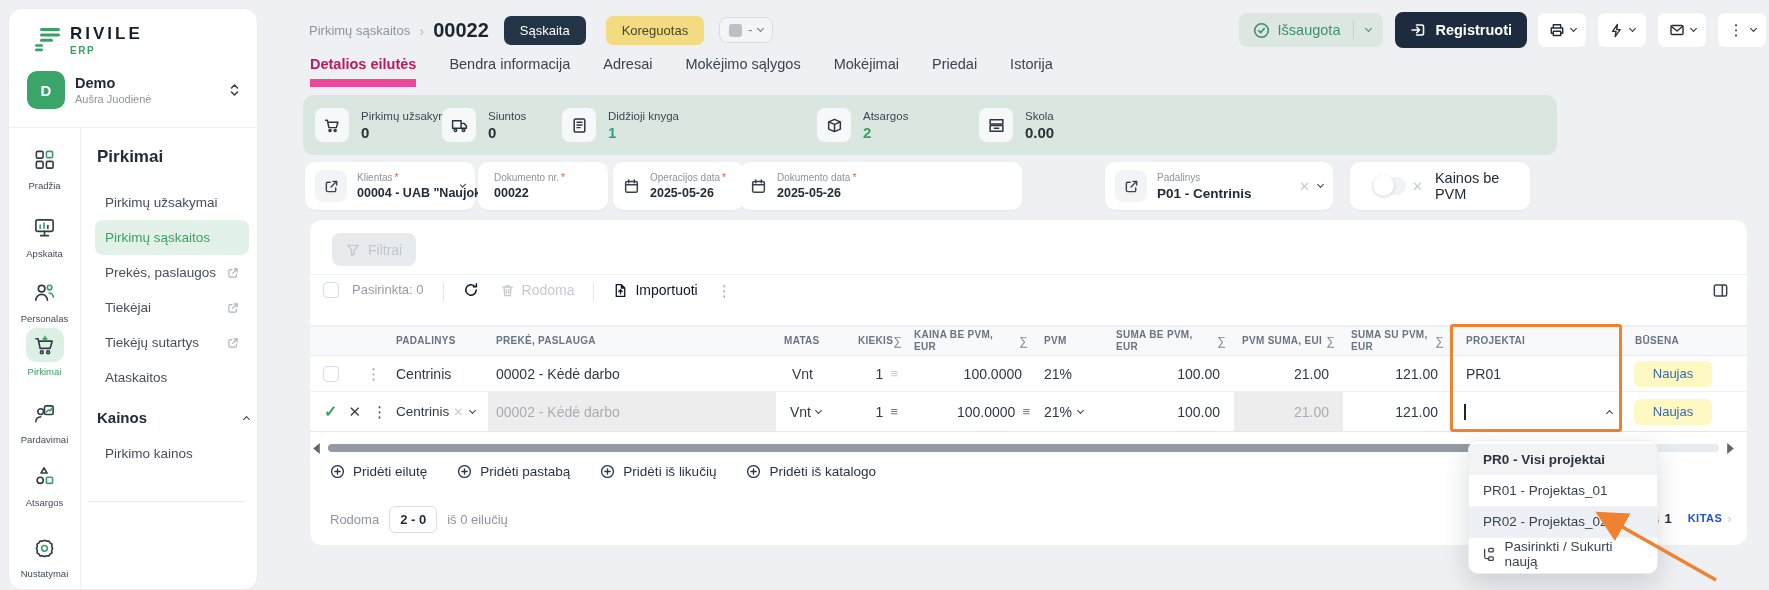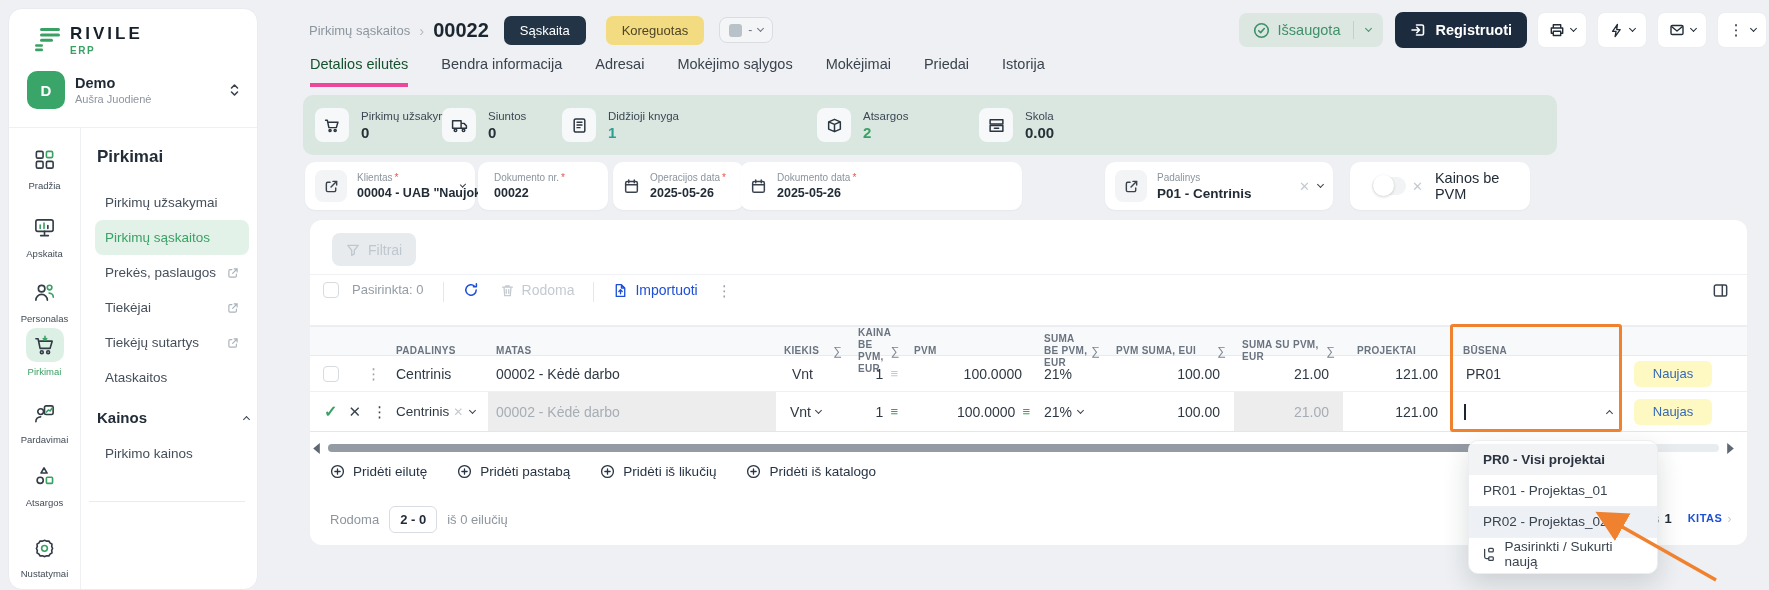--- a/index.html
+++ b/index.html
@@ -46,21 +46,21 @@
   .btn-saved .vr{width:1px;height:18px;background:#bcd3c6;margin-left:13px}
   .btn-register{margin-left:12px;height:36px;background:#1c2b3d;border-radius:8px;display:flex;align-items:center;gap:9px;padding:0 15px;color:#fff;font-size:14.5px;font-weight:bold;cursor:pointer}
   .ibtn{margin-left:10px;width:50px;height:36px;background:#fff;border:1px solid #eceef1;border-radius:8px;display:flex;align-items:center;justify-content:center;gap:6px;color:#222c38;cursor:pointer}
   .chev{width:7px;height:7px;border-right:1.7px solid currentColor;border-bottom:1.7px solid currentColor;transform:rotate(45deg);margin-top:-3px}
   .chev.up{transform:rotate(-135deg);margin-top:3px}
   .chev.sm{width:5px;height:5px}
 
   
   .tabs{position:absolute;left:310px;top:56px;height:31px;display:flex;gap:33px}
   .tab{font-size:14.5px;color:#3a434e;cursor:pointer;padding-bottom:10px}
-  .tab.active{color:#14532d;font-weight:normal;border-bottom:4px solid #ec4899}
+  .tab.active{color:#be185d;font-weight:bold;border-bottom:8px solid #ec4899}
 
   
   .summary{position:absolute;left:303px;top:95px;width:1254px;height:60px;background:#d9e7e0;border-radius:10px}
   .scard{position:absolute;top:13px;display:flex;align-items:center;gap:12px}
   .stile{width:34px;height:34px;background:#f7f8f9;border-radius:8px;display:flex;align-items:center;justify-content:center;color:#2b3540}
   .slabel{font-size:11.5px;color:#3c4754}
   .svalue{font-size:15px;font-weight:bold;color:#273037;margin-top:2px}
   .svalue.teal{color:#2aa08f}.svalue.green{color:#3aa164}
 
   
@@ -77,21 +77,21 @@
   .tg-label{font-size:14.5px;color:#232d38;margin-left:12px}
 
   
   .card{position:absolute;left:310px;top:220px;width:1437px;height:325px;background:#fff;border-radius:12px}
   .c-top{position:absolute;top:0;left:0;right:0;height:55px;border-bottom:1px solid #eef0f3}
   .btn-filter{position:absolute;left:22px;top:13px;height:33px;background:#e8ebee;border-radius:8px;display:flex;align-items:center;gap:8px;padding:0 14px;color:#bfc7cf;font-size:14px}
   .c-toolbar{position:absolute;top:62px;left:0;right:0;height:44px;border-bottom:1px solid #eceef1;display:flex;align-items:flex-start;padding-left:13px}
   .cb{width:16px;height:16px;border:1.5px solid #d6dbe0;border-radius:4px;background:#fff;flex:none;cursor:pointer}
   .tb-label{font-size:13px;color:#949ca5;margin-left:13px}
   .tb-vr{width:1px;height:20px;background:#e4e7eb;margin:0 19px}
-  .tb-act{display:flex;align-items:center;gap:7px;font-size:14px;color:#1d4ed8;cursor:pointer}
+  .tb-act{display:flex;align-items:center;gap:7px;font-size:14px;color:#0f172a;cursor:pointer}
   .tb-act.disabled{color:#c4cad1}
   .kebab{font-size:15px;color:#99a1aa;letter-spacing:1px;cursor:pointer}
   .colbtn{margin-left:auto;margin-right:18px;color:#39424d;cursor:pointer}
 
   
   .c-table{position:absolute;top:106px;left:0;width:1437px}
   .tr{display:grid;grid-template-columns:48px 30px 100px 288px 74px 56px 130px 72px 126px 109px 109px 172px 123px;align-items:stretch}
   .thead{height:30px;background:#f8f9fb;border-top:1px solid #eceef1;border-bottom:1px solid #e7eaee}
   .r1{height:36px;border-bottom:1px solid #eef0f3;background:#fff}
   .r2{height:40px;border-bottom:1px solid #e3e6ea;background:#fff}
@@ -542,20 +542,21 @@
         </svg>
     </span>
   </div>
 
   <div class="c-table">
 
     <div class="tr thead">
       <div class="th"></div>
       <div class="th"></div>
       <div class="th">PADALINYS</div>
+      <div class="th">PREKĖ, PASLAUGA</div>
       <div class="th">MATAS</div>
       <div class="th">
           <span>KIEKIS</span>
           <span class="sigma">∑</span>
         </div>
       <div class="th">
           <span style="max-width:96px">KAINA BE PVM, EUR</span>
           <span class="sigma">∑</span>
         </div>
       <div class="th">PVM</div>

